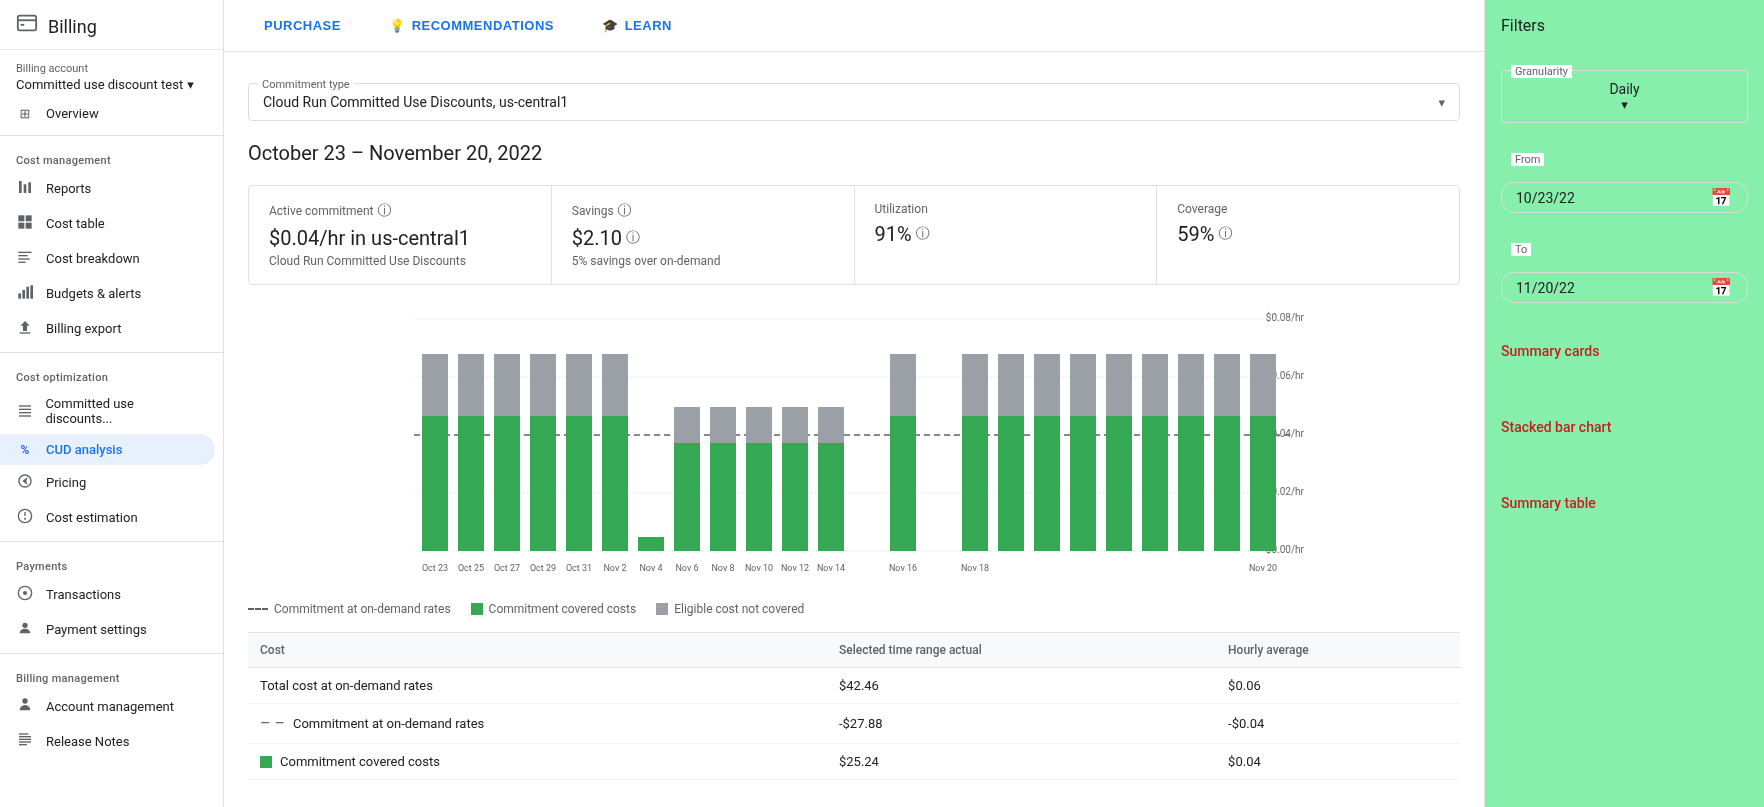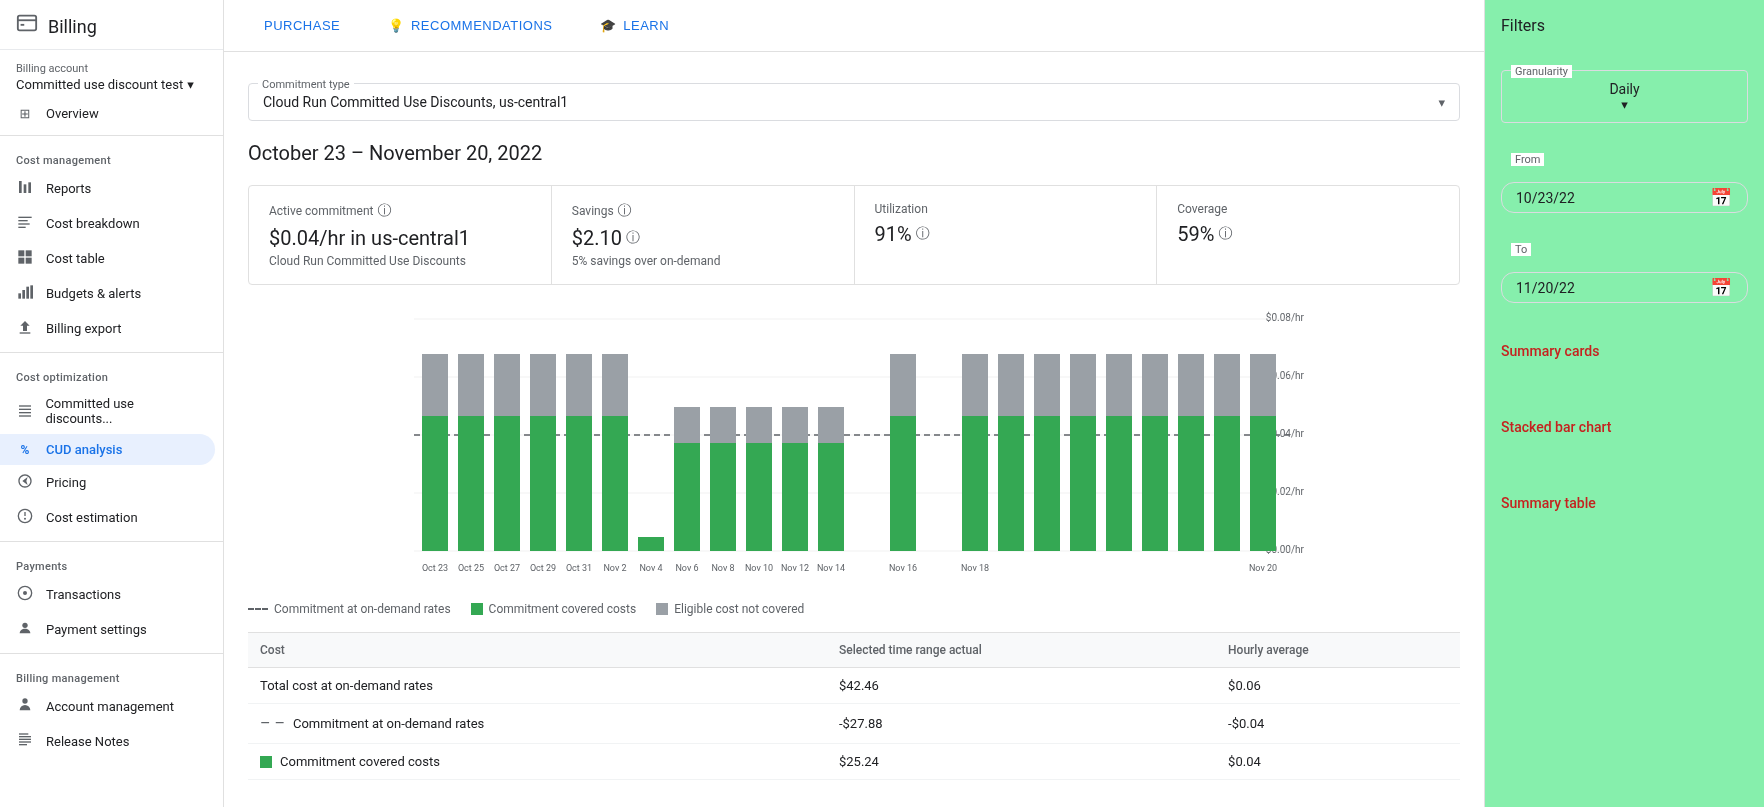--- a/index.html
+++ b/index.html
@@ -42,21 +42,21 @@
       overflow-y: auto;
       background: #fff;
       display: flex;
       flex-direction: column;
     }
     .main-header {
       display: flex; align-items: center; padding: 12px 24px; border-bottom: 1px solid #e0e0e0; gap: 16px; flex-shrink: 0;
     }
     .main-title { font-size: 20px; font-weight: 400; color: #202124; flex: 1; }
     .header-btn {
-      display: flex; align-items: center; gap: 6px; padding: 6px 16px; border: none; background: transparent; cursor: pointer; font-size: 13px; color: #1a73e8; font-weight: 400; letter-spacing: 0.5px;
+      display: flex; align-items: center; gap: 6px; padding: 6px 16px; border: none; background: transparent; cursor: pointer; font-size: 13px; color: #1a73e8; font-weight: 700; letter-spacing: 0.5px;
     }
     .main-body { padding: 16px 24px; flex: 1; }
 
     
     .commitment-type-section { margin-bottom: 20px; }
     .dropdown-label { font-size: 11px; color: #5f6368; background: #fff; padding: 0 4px; position: relative; top: 8px; left: 10px; display: inline-block; z-index: 1; }
     .dropdown-container {
       border: 1px solid #dadce0; border-radius: 4px; display: flex; align-items: center; padding: 10px 14px; cursor: pointer; justify-content: space-between;
     }
     .dropdown-value { font-size: 14px; color: #202124; }
@@ -160,38 +160,38 @@
             <rect x="3" y="3" width="4" height="18"></rect>
             <rect x="10" y="8" width="4" height="13"></rect>
             <rect x="17" y="5" width="4" height="16"></rect>
           </svg>
       </span>
       <span>Reports</span>
     </div>
     <div class="sidebar-item">
       <span class="item-icon">
         <svg width="16" height="16" viewBox="0 0 24 24" fill="#5f6368">
+            <rect x="2" y="2" width="9" height="9"></rect>
+            <rect x="13" y="2" width="9" height="9"></rect>
+            <rect x="2" y="13" width="9" height="9"></rect>
+            <rect x="13" y="13" width="9" height="9"></rect>
+          </svg>
+      </span>
+      <span>Cost table</span>
+    </div>
+    <div class="sidebar-item">
+      <span class="item-icon">
+        <svg width="16" height="16" viewBox="0 0 24 24" fill="#5f6368">
             <rect x="2" y="4" width="20" height="2"></rect>
             <rect x="2" y="9" width="14" height="2"></rect>
             <rect x="2" y="14" width="17" height="2"></rect>
             <rect x="2" y="19" width="11" height="2"></rect>
           </svg>
       </span>
       <span>Cost breakdown</span>
-    </div>
-    <div class="sidebar-item">
-      <span class="item-icon">
-        <svg width="16" height="16" viewBox="0 0 24 24" fill="#5f6368">
-            <rect x="2" y="2" width="9" height="9"></rect>
-            <rect x="13" y="2" width="9" height="9"></rect>
-            <rect x="2" y="13" width="9" height="9"></rect>
-            <rect x="13" y="13" width="9" height="9"></rect>
-          </svg>
-      </span>
-      <span>Cost table</span>
     </div>
     <div class="sidebar-item">
       <span class="item-icon">
         <svg width="16" height="16" viewBox="0 0 24 24" fill="#5f6368">
             <rect x="2" y="14" width="4" height="8"></rect>
             <rect x="8" y="9" width="4" height="13"></rect>
             <rect x="14" y="4" width="4" height="18"></rect>
             <rect x="20" y="2" width="4" height="20"></rect>
           </svg>
       </span>

